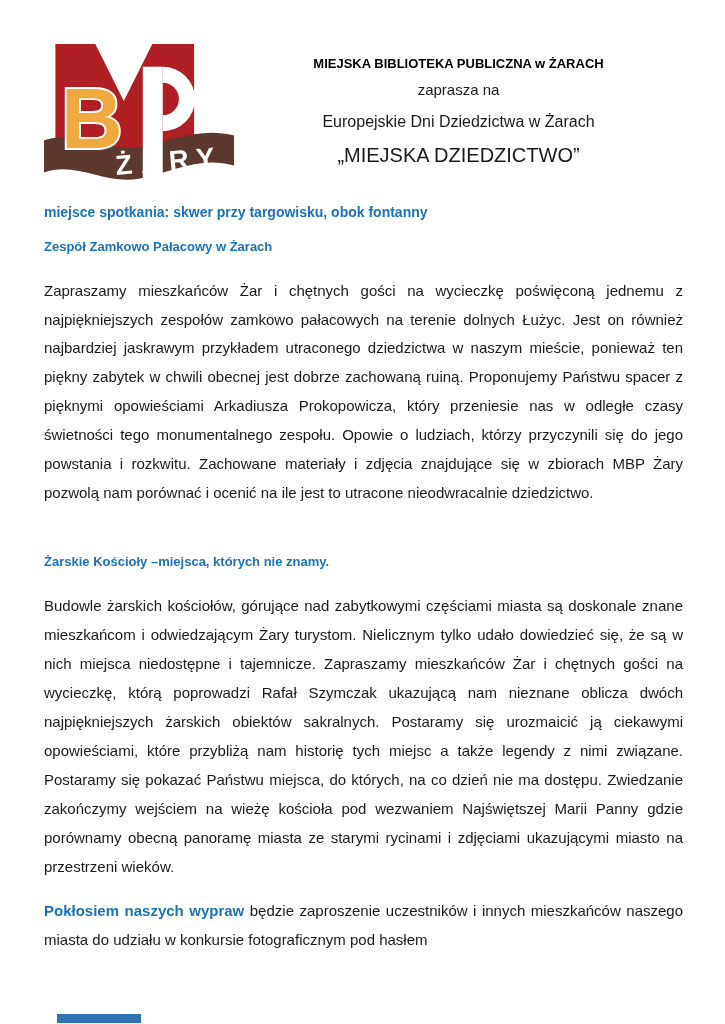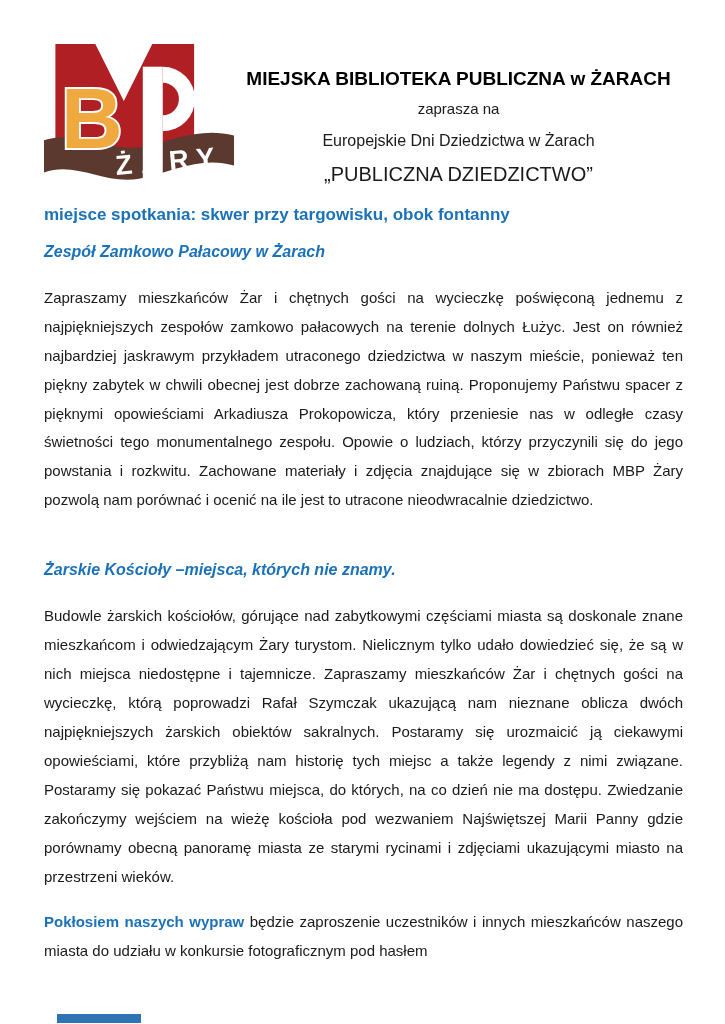--- a/index.html
+++ b/index.html
@@ -11,32 +11,32 @@
     font-family:"Liberation Sans",sans-serif;
     color:#1a1a1a;
     overflow:hidden;
   }
   .content{padding:40px 42px 0 44px;}
 
   
   .header-row{display:flex;align-items:flex-start;}
   .logo{width:190px;height:156px;flex:0 0 auto;}
   .header-col{flex:1;text-align:center;padding-top:16px;}
-  .header-title{font-size:19px;font-weight:bold;color:#000;margin-top:12px;}
+  .header-title{font-size:13px;font-weight:bold;color:#000;}
   .header-sub{font-size:15px;margin-top:10px;}
   .header-event{font-size:16px;margin-top:15px;}
   .header-quote{font-size:20px;margin-top:13px;}
 
   
   .blue{color:#1B72B8;}
   .date-line{margin-top:6px;line-height:1.1;}
   .date-big{font-size:25px;font-weight:bold;}
   .date-suffix{font-size:17px;font-weight:bold;}
-  .meet-line{font-size:17px;font-weight:bold;margin-top:7px;line-height:1.4;}
-  .sub-line{font-size:16px;font-weight:bold;margin-top:16px;font-style:italic;}
+  .meet-line{font-size:14px;font-weight:bold;margin-top:7px;line-height:1.4;}
+  .sub-line{font-size:13px;font-weight:bold;margin-top:16px;}
   .section-2{margin-top:46px;}
 
   p.body{
     font-size:15px;
     line-height:1.93;
     text-align:justify;
     margin:23px 0 0 0;
   }
   p.closing{margin-top:16px;}
   .lead{color:#1B72B8;font-weight:bold;}
@@ -67,21 +67,21 @@
         <rect x="104" y="26" width="21" height="120" fill="#FFFFFF"></rect>
         <path d="M 125 26 a 34 34 0 0 1 0 68 L 125 77 a 17 17 0 0 0 0 -34 Z" fill="#FFFFFF"></path>
 
         <text x="18" y="112" font-family="Liberation Sans, sans-serif" font-size="90" font-weight="bold" fill="#EFA93F" stroke="#FFFFFF" stroke-width="4" paint-order="stroke">B</text>
       </svg>
 
       <div class="header-col">
         <div class="header-title">MIEJSKA BIBLIOTEKA PUBLICZNA w ŻARACH</div>
         <div class="header-sub">zaprasza na</div>
         <div class="header-event">Europejskie Dni Dziedzictwa w Żarach</div>
-        <div class="header-quote">„PUBLICZNA DZIEDZICTWO”</div>
+        <div class="header-quote">„MIEJSKA DZIEDZICTWO”</div>
       </div>
     </div>
 
     <div class="section">
       <div class="meet-line blue">miejsce spotkania: skwer przy targowisku, obok fontanny</div>
       <div class="sub-line blue">Zespół Zamkowo Pałacowy w Żarach</div>
       <p class="body">Zapraszamy mieszkańców Żar i chętnych gości na wycieczkę poświęconą jednemu z najpiękniejszych zespołów zamkowo pałacowych na terenie dolnych Łużyc. Jest on również najbardziej jaskrawym przykładem utraconego dziedzictwa w naszym mieście, ponieważ ten piękny zabytek w chwili obecnej jest dobrze zachowaną ruiną. Proponujemy Państwu spacer z pięknymi opowieściami Arkadiusza Prokopowicza, który przeniesie nas w odległe czasy świetności tego monumentalnego zespołu. Opowie o ludziach, którzy przyczynili się do jego powstania i rozkwitu. Zachowane materiały i zdjęcia znajdujące się w zbiorach MBP Żary pozwolą nam porównać i ocenić na ile jest to utracone nieodwracalnie dziedzictwo.</p>
     </div>
 
     <div class="section section-2">

